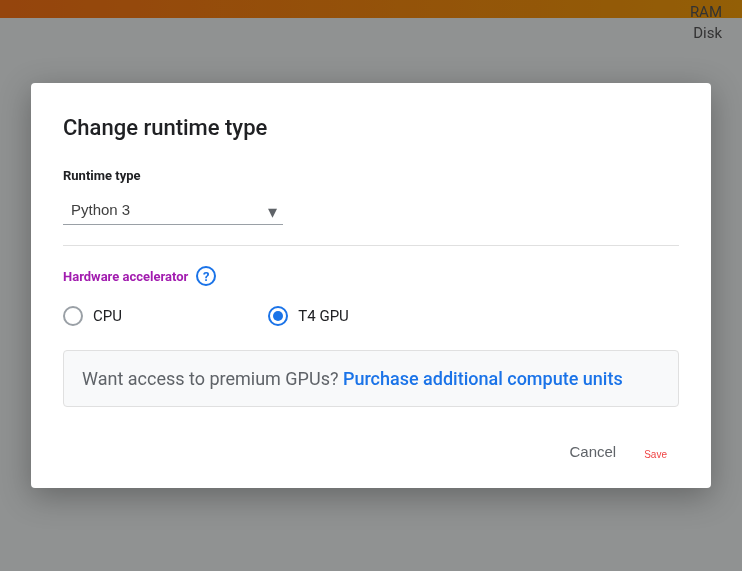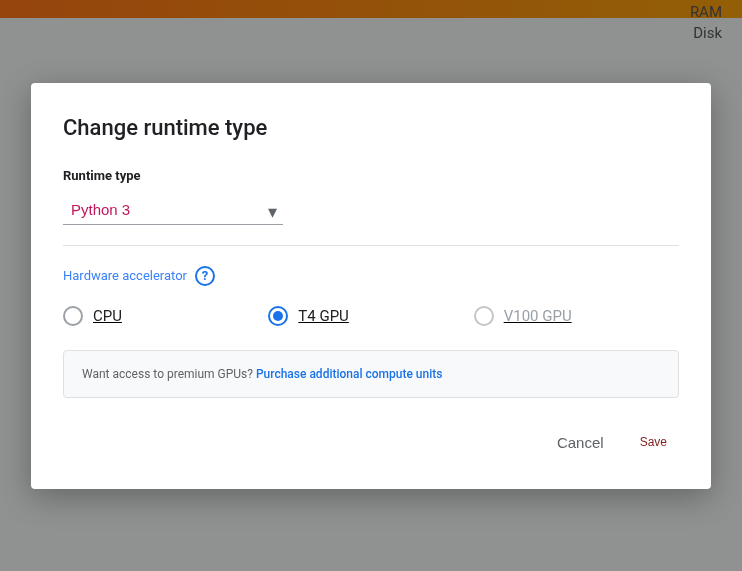--- a/index.html
+++ b/index.html
@@ -46,21 +46,21 @@
       display: flex;
       align-items: center;
       justify-content: center;
     }
 
     
     .dialog {
       background: #fff;
       border-radius: 4px;
       width: 680px;
-      padding: 32px 32px 30px 32px;
+      padding: 32px 32px 20px 32px;
       box-shadow: 0 8px 32px rgba(0,0,0,0.3);
       position: relative;
     }
 
     .dialog-title {
       font-size: 22px;
       font-weight: 500;
       color: #202124;
       margin-bottom: 28px;
     }
@@ -78,21 +78,21 @@
       margin-bottom: 4px;
     }
 
     .runtime-select {
       appearance: none;
       -webkit-appearance: none;
       background: transparent;
       border: none;
       border-bottom: 1px solid #9aa0a6;
       font-size: 15px;
-      color: #be185d;
+      color: #404040;
       padding: 4px 28px 6px 8px;
       width: 220px;
       cursor: pointer;
       outline: none;
     }
 
     .select-arrow {
       position: absolute;
       right: 6px;
       top: 50%;
@@ -110,22 +110,22 @@
 
     .hw-label-row {
       display: flex;
       align-items: center;
       gap: 8px;
       margin-bottom: 20px;
     }
 
     .hw-label {
       font-size: 13px;
-      font-weight: 400;
-      color: #3b82f6;
+      font-weight: 700;
+      color: #a21caf;
     }
 
     .help-icon {
       width: 20px;
       height: 20px;
       border-radius: 50%;
       border: 2px solid #1a73e8;
       color: #1a73e8;
       font-size: 13px;
       font-weight: 700;
@@ -134,21 +134,20 @@
       justify-content: center;
       cursor: pointer;
       flex-shrink: 0;
     }
 
     .radio-grid {
       display: grid;
       grid-template-columns: repeat(3, 1fr);
       gap: 12px 0;
       margin-bottom: 24px;
-      text-decoration: underline;
     }
 
     .radio-option {
       display: flex;
       align-items: center;
       gap: 10px;
       cursor: pointer;
     }
 
     .radio-circle {
@@ -186,57 +185,57 @@
 
     .radio-label.disabled {
       color: #9aa0a6;
     }
 
     .info-box {
       background: #f8f9fa;
       border: 1px solid #e0e0e0;
       border-radius: 4px;
       padding: 14px 18px;
-      font-size: 12px;
+      font-size: 18px;
       color: #5f6368;
       margin-bottom: 28px;
       line-height: 1.5;
     }
 
     .info-box-link {
       color: #1a73e8;
       font-weight: 500;
       cursor: pointer;
       text-decoration: none;
     }
 
     .dialog-actions {
       display: flex;
       justify-content: flex-end;
-      gap: 12px;
-      align-items: center;
+      gap: 4px;
+      align-items: flex-end;
     }
 
     .btn-cancel {
       background: transparent;
       border: none;
       font-size: 15px;
       font-weight: 500;
       color: #5f6368;
       cursor: pointer;
       padding: 8px 12px;
       border-radius: 4px;
     }
 
     .btn-save {
       background: transparent;
       border: none;
-      font-size: 12px;
+      font-size: 10px;
       font-weight: 500;
-      color: #7f1d1d;
+      color: #ef4444;
       cursor: pointer;
       padding: 8px 12px;
       border-radius: 4px;
     }
   </style>
 </head>
 <body>
 
 <div class="bg-ui">
   <div class="bg-top-bar"></div>
@@ -280,24 +279,20 @@
         <div class="radio-circle"></div>
         <span class="radio-label">CPU</span>
       </div>
 
       <div class="radio-option">
         <div class="radio-circle selected"></div>
         <span class="radio-label">T4 GPU</span>
       </div>
 
 
-      <div class="radio-option" style="cursor:default;">
-        <div class="radio-circle disabled"></div>
-        <span class="radio-label disabled">V100 GPU</span>
-      </div>
 
 
     </div>
 
     
     <div class="info-box">
       <span>Want access to premium GPUs?</span>
       <a class="info-box-link">Purchase additional compute units</a>
     </div>
 

